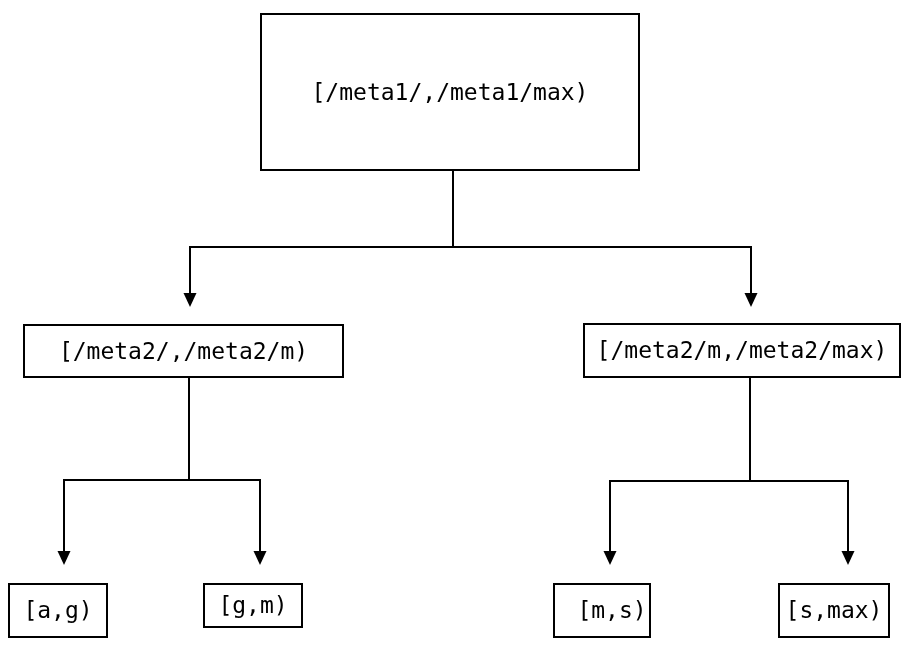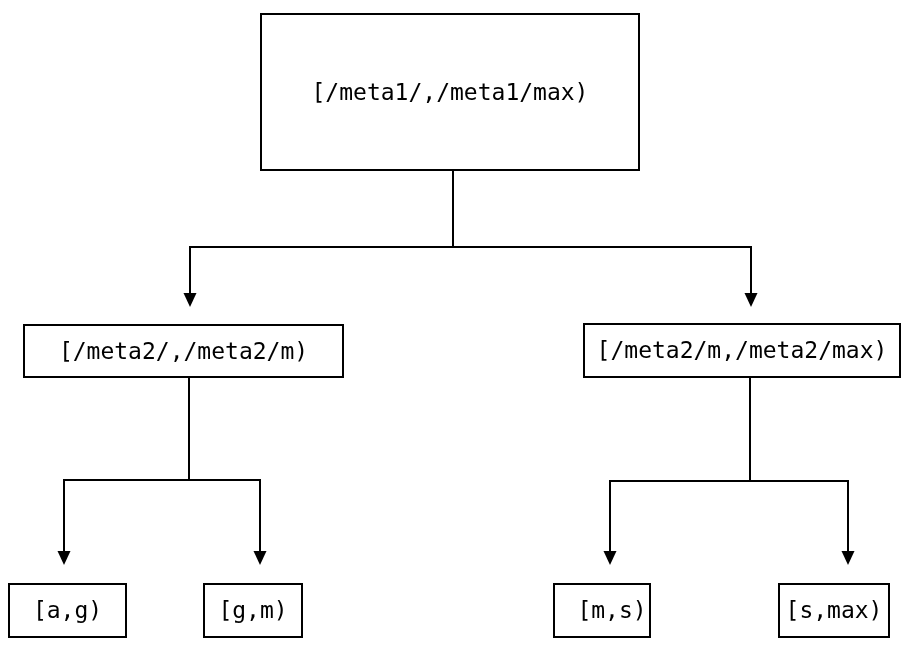--- a/index.html
+++ b/index.html
@@ -40,22 +40,22 @@
     justify-content: center;
     border: 2px solid #000000;
     background: #ffffff;
     font-size: 23px;
     line-height: 1;
     white-space: nowrap;
   }
   .n-root        { left: 260px; top: 13px;  width: 380px; height: 158px; }
   .n-meta2-left  { left: 23px;  top: 324px; width: 321px; height: 54px; text-align: right; }
   .n-meta2-right { left: 583px; top: 323px; width: 318px; height: 55px; justify-content: center; }
-  .n-leaf-ag     { left: 8px;   top: 583px; width: 119px; height: 55px; }
-  .n-leaf-gm     { left: 203px; top: 583px; width: 100px; height: 55px; align-items: center; }
+  .n-leaf-ag     { left: 8px;   top: 583px; width: 100px; height: 55px; }
+  .n-leaf-gm     { left: 203px; top: 583px; width: 100px; height: 45px; align-items: center; }
   .n-leaf-ms     { left: 553px; top: 583px; width: 98px;  height: 55px; padding-left: 20px; }
   .n-leaf-smax   { left: 778px; top: 583px; width: 112px; height: 55px; }
 </style>
 </head>
 <body>
 
 <div class="stage">
 
   <svg class="wires" viewBox="0 0 912 652" aria-hidden="true">
     <g>

